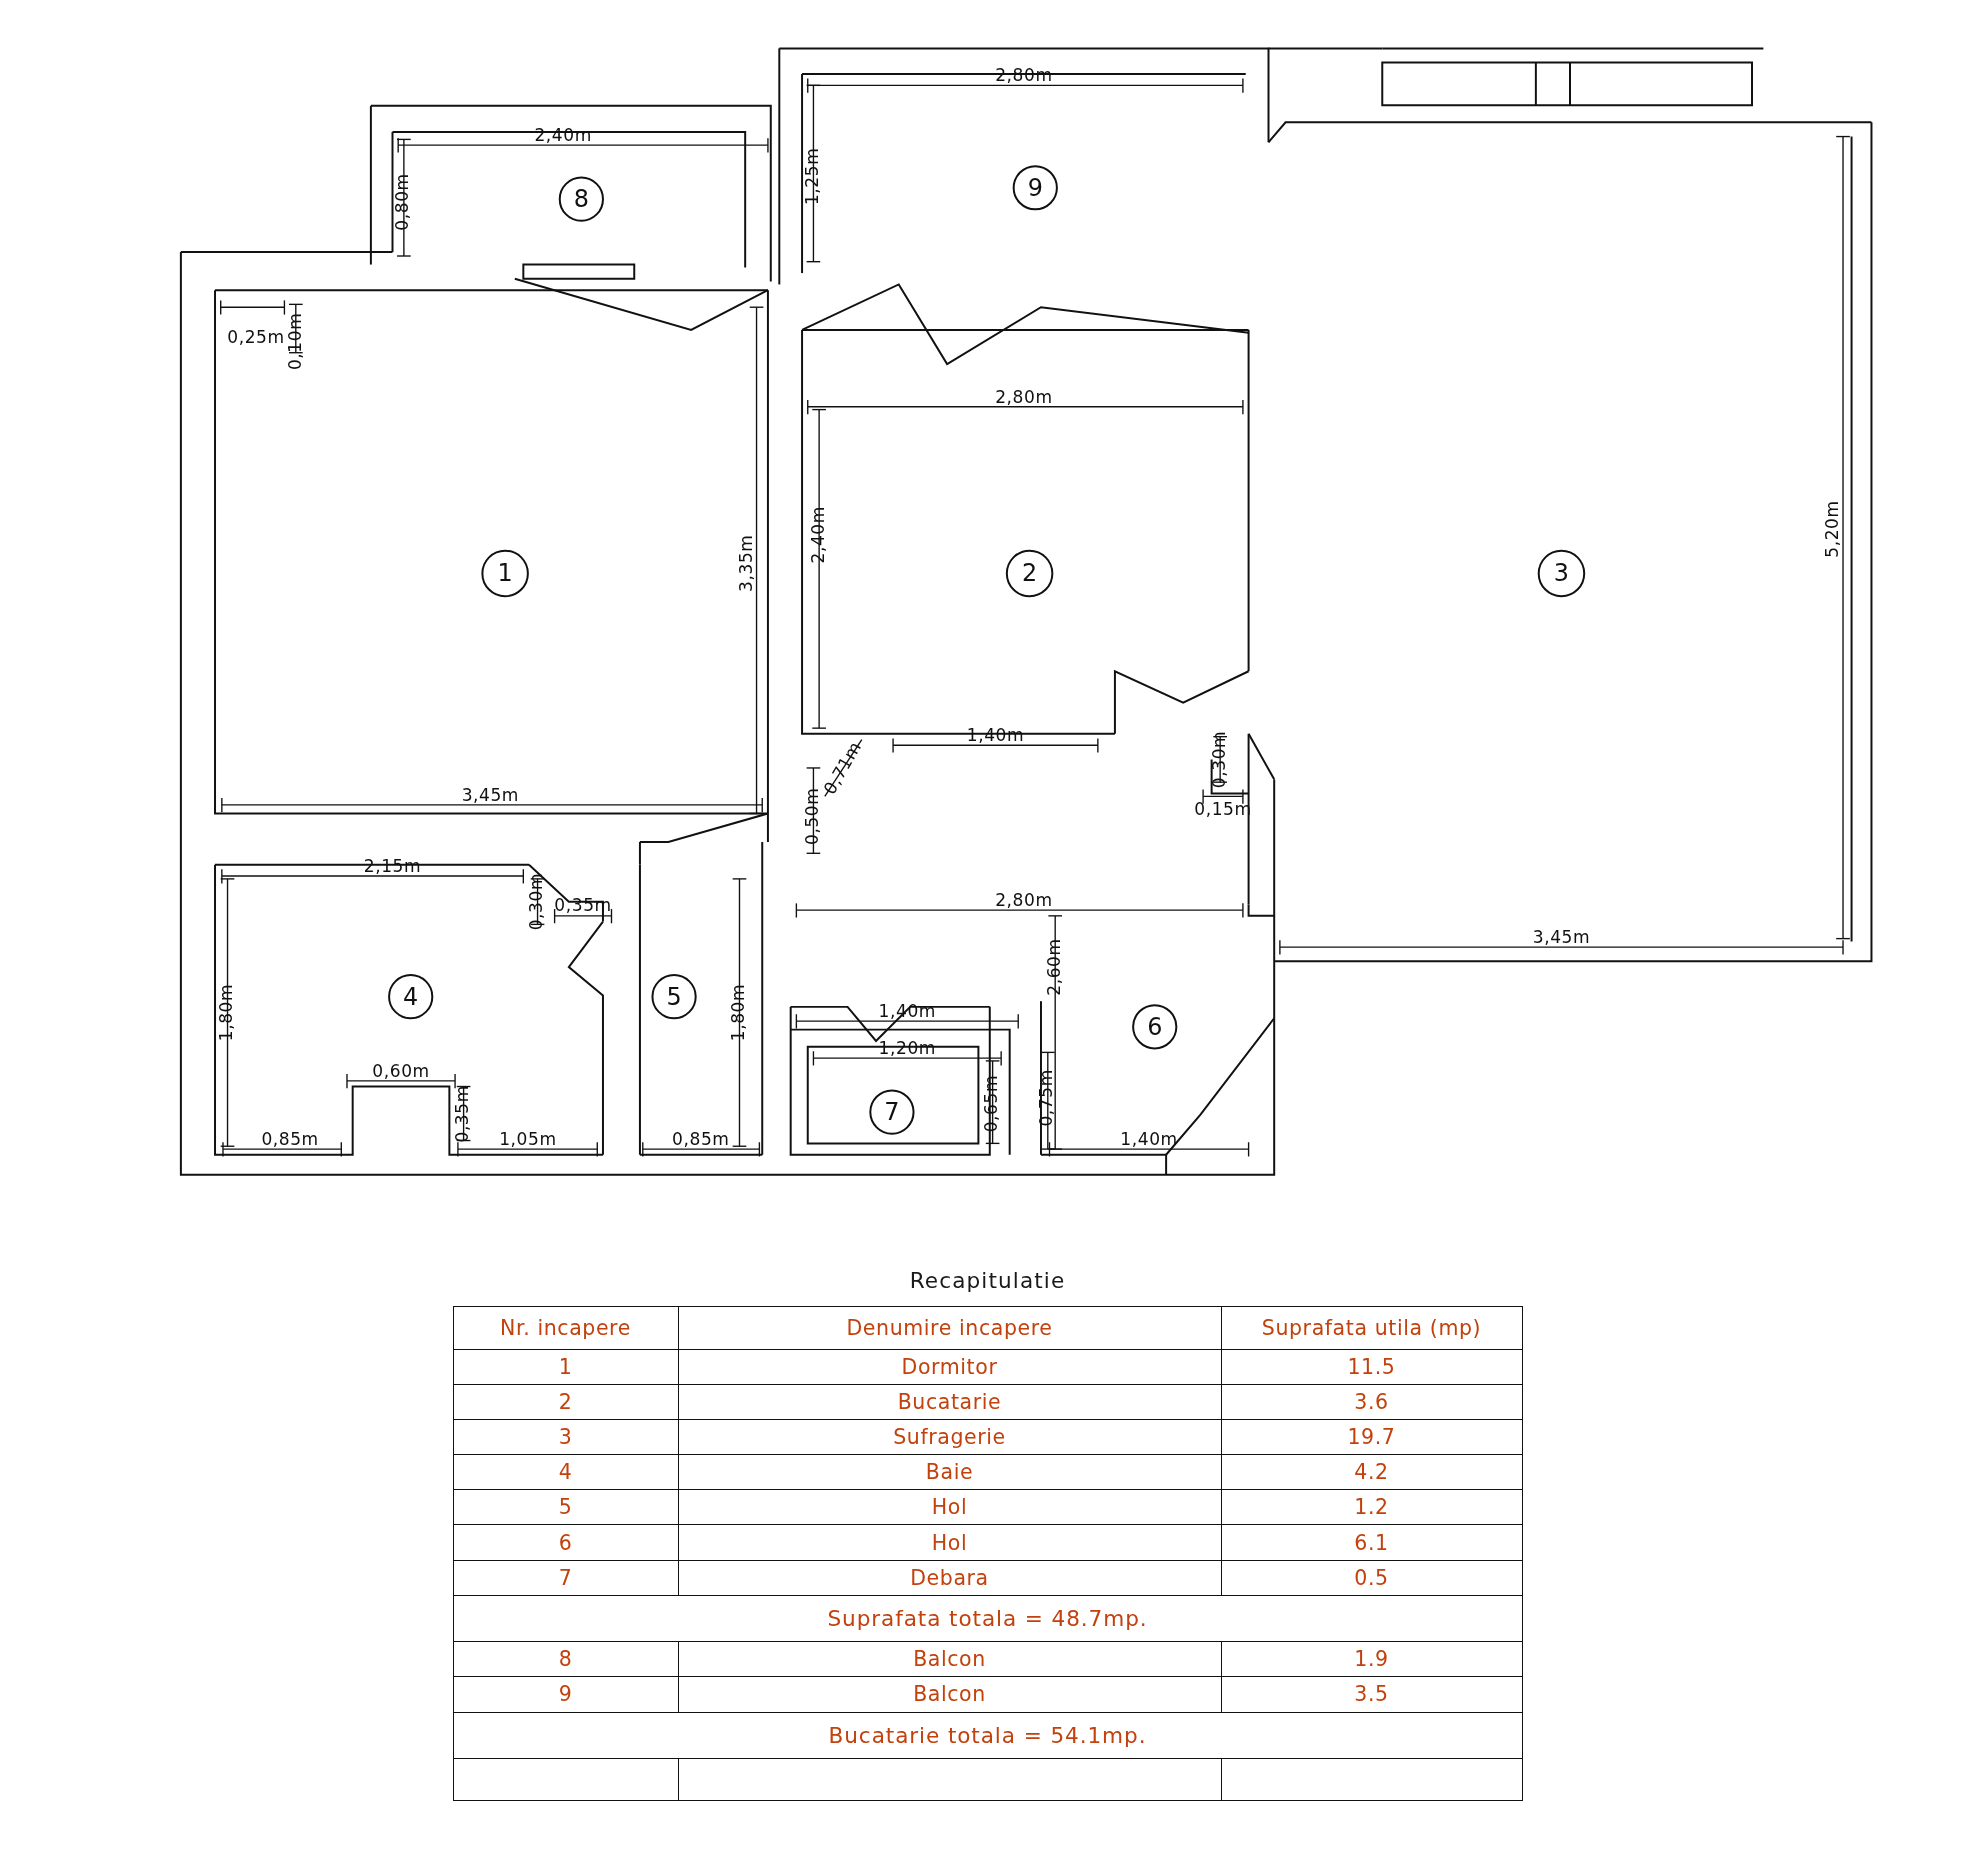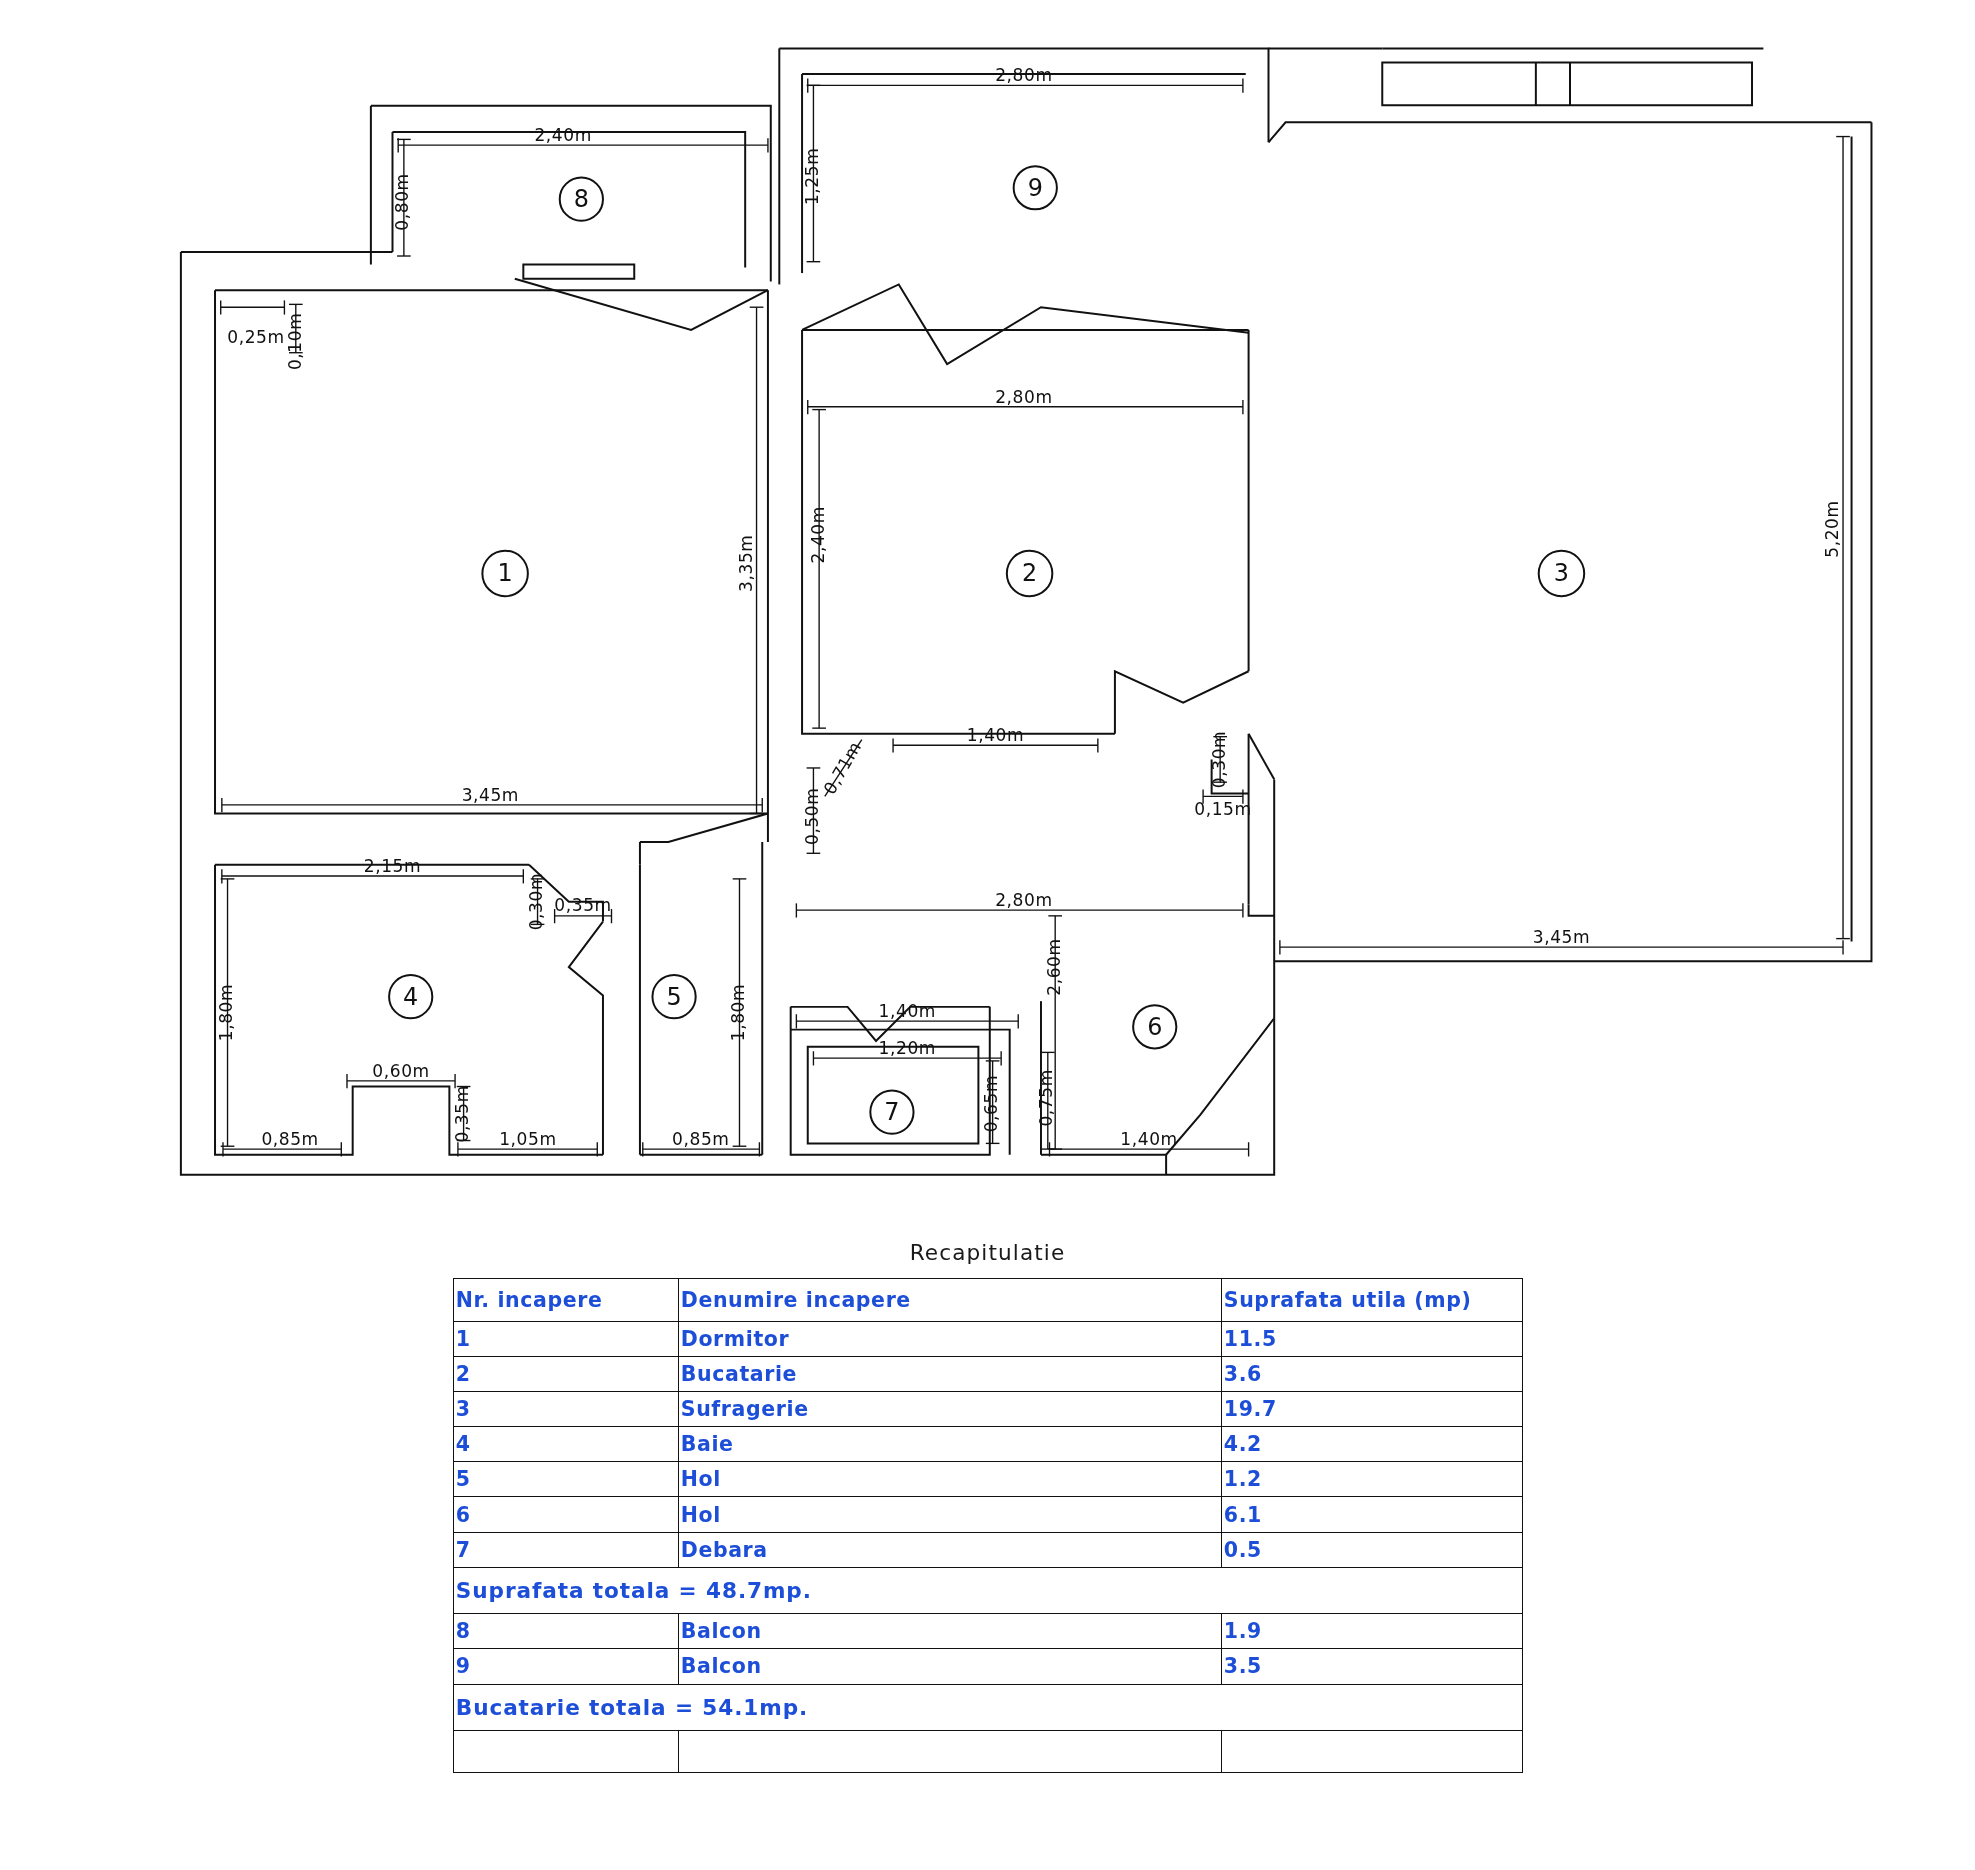--- a/index.html
+++ b/index.html
@@ -44,37 +44,38 @@
     left: 0;
     top: 1240px;
     width: 1975px;
   }
   #recap-title {
     text-align: center;
     font-size: 21.6px;
     letter-spacing: 1.1px;
     margin-bottom: 12.5px;
     color: #1a1a1a;
+    margin-top: 28px;
   }
   table {
     border-collapse: collapse;
     margin: 0 auto;
     width: 1069px;
     table-layout: fixed;
   }
   table, th, td {
     border: 1.1px solid #111;
   }
   th, td {
-    font-weight: bold;
+    font-weight: normal;
     font-size: 20.5px;
-    text-align: left;
+    text-align: center;
     padding: 5.1px 2.3px;
     letter-spacing: 0.6px;
-    color: #1d4ed8;
+    color: #c2410c;
   }
   th {
     font-size: 20.5px;
     padding: 9px 2.3px;
   }
   col.c1 { width: 225px; }
   col.c2 { width: 543px; }
   col.c3 { width: 301px; }
   .sum-row td {
     font-size: 21.6px;

